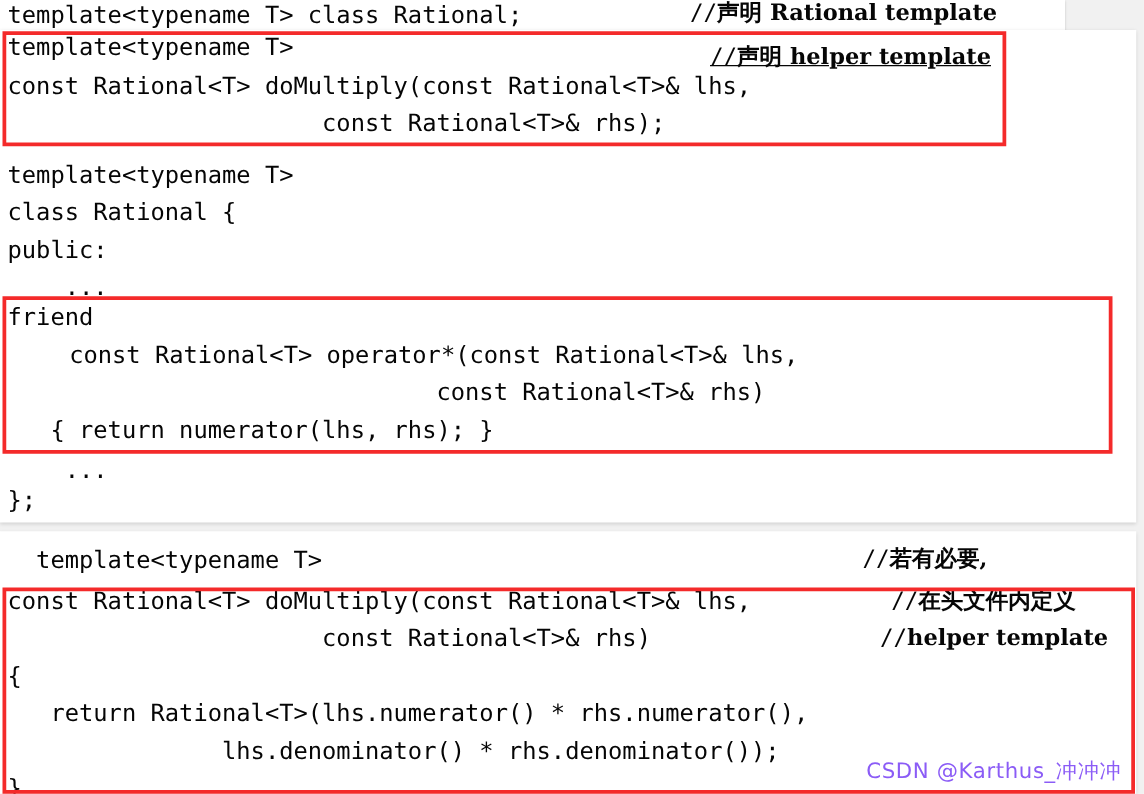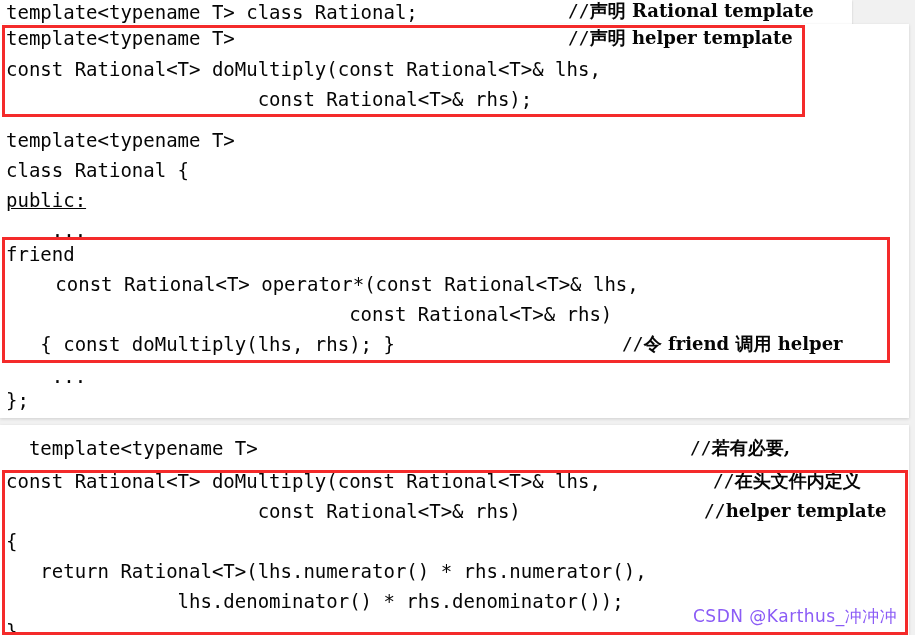--- a/index.html
+++ b/index.html
@@ -103,41 +103,40 @@
     letter-spacing: 0.5px;
   }
 </style>
 </head>
 <body>
 
 <div class="screenshot">
 
   <div class="section section-top">
     <div class="code-line" style="left:6px; top:2px;">template&lt;typename T&gt; class Rational;</div>
-    <div class="comment" style="left:568px; top:1px;"><span class="slashes">//</span><span>声明 Rational template</span></div>
+    <div class="comment" style="left:552px; top:1px;"><span class="slashes">//</span><span>声明 Rational template</span></div>
   </div>
 
   <div class="section section-main">
 
     <div class="code-line" style="left:6px; top:4px;">template&lt;typename T&gt;</div>
-    <div class="comment" style="left:568px; top:4px;"><span class="slashes">//</span><span>声明 helper template</span></div>
+    <div class="comment" style="left:568px; top:12px;text-decoration:underline;"><span class="slashes">//</span><span>声明 helper template</span></div>
 
     <div class="code-line" style="left:6px; top:35px;">const Rational&lt;T&gt; doMultiply(const Rational&lt;T&gt;&amp; lhs,</div>
     <div class="code-line" style="left:6px; top:65px;">                      const Rational&lt;T&gt;&amp; rhs);</div>
 
     <div class="code-line" style="left:6px; top:106px;">template&lt;typename T&gt;</div>
     <div class="code-line" style="left:6px; top:136px;">class Rational {</div>
-    <div class="code-line" style="left:6px; top:166px;text-decoration:underline;">public:</div>
+    <div class="code-line" style="left:6px; top:166px;">public:</div>
     <div class="code-line" style="left:6px; top:196px;">    ...</div>
 
     <div class="code-line" style="left:6px; top:220px;">friend</div>
     <div class="code-line" style="left:6px; top:250px;padding-left:15px;">   const Rational&lt;T&gt; operator*(const Rational&lt;T&gt;&amp; lhs,</div>
     <div class="code-line" style="left:6px; top:280px;">                              const Rational&lt;T&gt;&amp; rhs)</div>
-    <div class="code-line" style="left:6px; top:310px;">   { const doMultiply(lhs, rhs); }</div>
-    <div class="comment" style="left:622px; top:310px;"><span class="slashes">//</span><span>令 friend 调用 helper</span></div>
+    <div class="code-line" style="left:6px; top:310px;">   { return numerator(lhs, rhs); }</div>
 
     <div class="code-line" style="left:6px; top:342px;">    ...</div>
     <div class="code-line" style="left:6px; top:366px;">};</div>
   </div>
 
   <div class="section section-bottom">
     <div class="code-line" style="left:6px; top:13px;">  template&lt;typename T&gt;</div>
     <div class="comment" style="left:690px; top:13px;"><span class="slashes">//</span><span>若有必要,</span></div>
 
     <div class="code-line" style="left:6px; top:46px;">const Rational&lt;T&gt; doMultiply(const Rational&lt;T&gt;&amp; lhs,</div>

